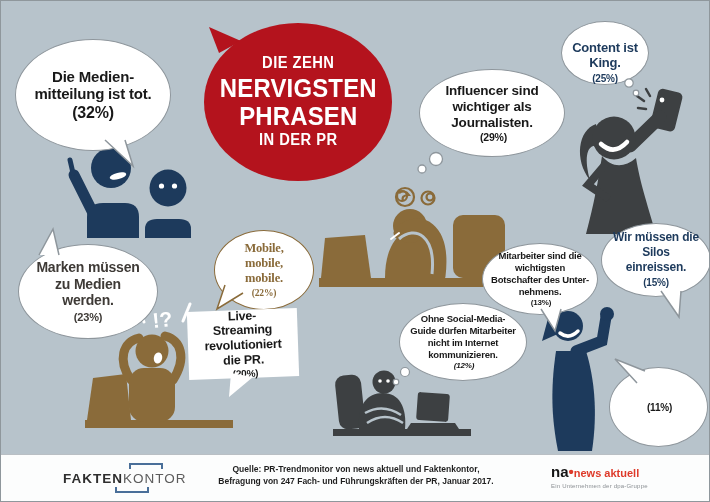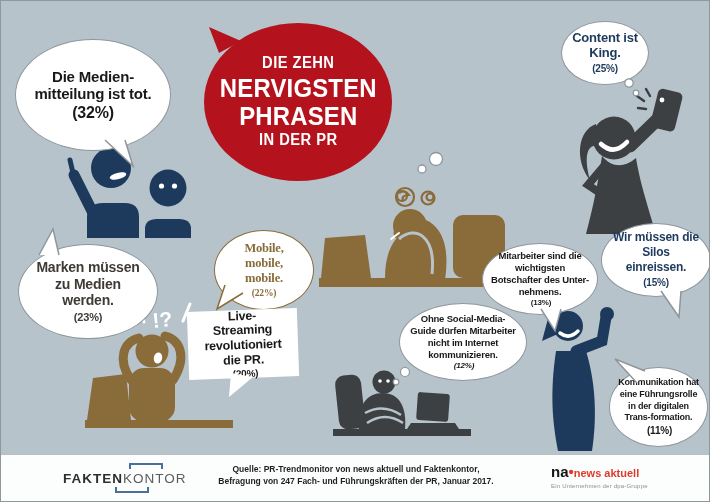--- a/index.html
+++ b/index.html
@@ -16,21 +16,21 @@
     justify-content:center; text-align:center; font-weight:bold; color:#191919;
     letter-spacing:-0.2px; z-index:5; box-sizing:border-box; padding:0 10px;
   }
   .box{border-radius:0; border:none;}
   .pct{font-weight:bold;}
   .pct-block{display:block; margin-top:2px;}
   .bb-medien{left:14px; top:38px; width:156px; height:112px; font-size:15px; line-height:1.15;}
   .bb-medien .pct{font-size:16px;}
   .bb-influencer{left:418px; top:68px; width:146px; height:88px; font-size:13.5px; line-height:1.18;}
   .bb-influencer .pct{font-size:10.5px;}
-  .bb-content{left:560px; top:20px; width:88px; height:64px; font-size:13px; line-height:1.15; color:var(--navy,#1d3a5c);}
+  .bb-content{left:560px; top:20px; width:88px; height:64px; font-size:13px; line-height:1.15; color:var(--navy,#1d3a5c);justify-content:flex-end;}
   .bb-content .pct{font-size:10px;}
   .bb-marken{left:17px; top:243px; width:140px; height:95px; font-size:14px; line-height:1.2; color:#3e3a36;}
   .bb-marken .pct{font-size:11px;}
   .bb-mobile{left:213px; top:229px; width:100px; height:80px; font-size:12.5px; line-height:1.2;
              color:var(--brown,#8a6b3a); border-color:var(--brown,#8a6b3a);font-family:Liberation Serif, serif;}
   .bb-mobile .pct{font-size:9.5px;}
   .bb-live{left:190px; top:312px; width:104px; height:62px; font-size:12.5px; line-height:1.18;
            transform:rotate(-2deg); box-shadow:0 0 0 3px #fff;}
   .bb-live .pct{font-size:10px;}
   .bb-silos{left:600px; top:222px; width:110px; height:74px; font-size:12px; line-height:1.25; color:var(--navy,#1d3a5c);}
@@ -178,20 +178,24 @@
   </div>
 
   <div class="bubble bb-medien">
     <span>Die Medien-mitteilung ist tot.</span>
     <span class="pct pct-block">(32%)</span>
   </div>
   <svg class="tail" style="left:102px;top:139px" width="36" height="30" viewBox="0 0 36 30">
     <path d="M2,0 L30,26 L22,0" fill="#fff" stroke="#8e969c" stroke-width="1.5"></path>
   </svg>
 
+  <div class="bubble bb-influencer">
+    <span>Influencer sind wichtiger als Journalisten.</span>
+    <span class="pct" style="margin-left:3px">(29%)</span>
+  </div>
   <svg class="dots" style="left:414px;top:150px" width="30" height="26" viewBox="0 0 30 26">
     <circle cx="21" cy="8" r="6.5" fill="#fff" stroke="#8e969c" stroke-width="1.3"></circle>
     <circle cx="7" cy="18" r="4" fill="#fff" stroke="#8e969c" stroke-width="1.3"></circle>
   </svg>
 
   <div class="bubble bb-content">
     <span>Content ist King.</span>
     <span class="pct pct-block">(25%)</span>
   </div>
   <svg class="dots" style="left:620px;top:76px" width="22" height="24" viewBox="0 0 22 24">
@@ -242,21 +246,20 @@
   <div class="bubble bb-ohne">
     <span>Ohne Social-Media-Guide dürfen Mitarbeiter nicht im Internet kommunizieren.</span>
     <span class="pct" style="margin-left:2px">(12%)</span>
   </div>
   <svg class="dots" style="left:390px;top:364px" width="22" height="24" viewBox="0 0 22 24">
     <circle cx="14" cy="7" r="4.5" fill="#fff" stroke="#8e969c" stroke-width="1.2"></circle>
     <circle cx="5" cy="17" r="2.8" fill="#fff" stroke="#8e969c" stroke-width="1.2"></circle>
   </svg>
 
   <div class="bubble bb-komm">
-    <span>Kommunikation hat eine Führungsrolle in der digitalen Trans-formation.</span>
     <span class="pct" style="margin-left:2px">(11%)</span>
   </div>
   <svg class="tail" style="left:614px;top:358px" width="30" height="26" viewBox="0 0 30 26">
     <path d="M22,24 L0,0 L30,12" fill="#fff" stroke="#8e969c" stroke-width="1.5"></path>
   </svg>
 
   <div class="footer">
     <div class="fk-logo">
       <span class="fk-br-top"></span>
       <span class="fk-bold">FAKTEN</span><span class="fk-light">KONTOR</span>

